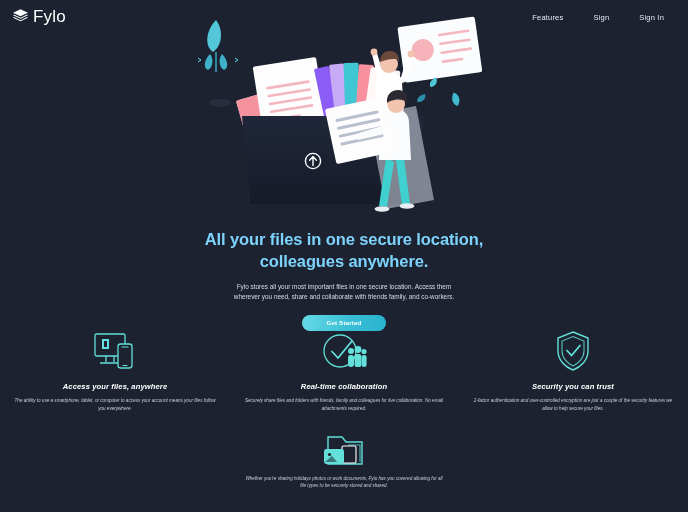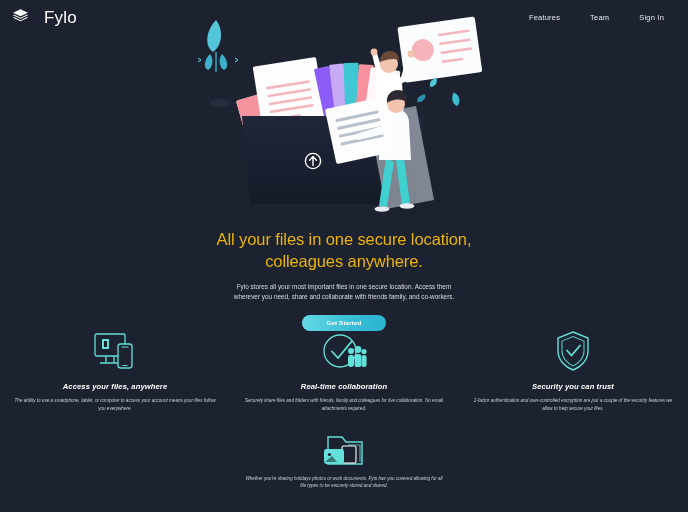--- a/index.html
+++ b/index.html
@@ -11,33 +11,33 @@
     -webkit-font-smoothing:antialiased;
   }
   .page { position:relative; width:688px; height:512px; overflow:hidden; }
 
   
   .header {
     position:absolute; top:0; left:0; width:688px; height:34px;
     display:flex; align-items:center; justify-content:space-between;
     padding:0 16px 0 12px;
   }
-  .brand { display:flex; align-items:flex-end; gap:15px; }
+  .brand { display:flex; align-items:center; gap:4px; }
   .brand-name { font-size:17px; font-weight:400; letter-spacing:.2px; color:#fff; }
   .nav { display:flex; align-items:center; gap:30px; padding-right:8px; }
   .nav-item { font-size:7.5px; color:#e6e9ef; letter-spacing:.2px; cursor:pointer; }
 
   
   .illus { position:absolute; top:10px; left:180px; width:320px; height:215px; }
   .illus svg { display:block; }
 
   
   .hero { position:absolute; top:228px; left:0; width:688px; text-align:center; }
   .hero h1 {
-    font-size:16.5px; line-height:1.35; font-weight:400; color:#eab308;
+    font-size:16.5px; line-height:1.35; font-weight:700; color:#7dd3fc;
     letter-spacing:-.1px;
   }
   .hero p {
     margin:9px auto 0; width:238px; font-size:6.4px; line-height:1.65;
     color:#d8dce5; font-weight:400;
   }
   .cta {
     display:inline-block; margin-top:12px;
     width:84px; height:16px; line-height:16px; border-radius:9px;
     background:linear-gradient(90deg,#65d9e6 0%,#3abfd6 55%,#2ab4cf 100%);
@@ -67,21 +67,21 @@
         <svg width="17" height="17" viewBox="0 0 24 24">
           <path d="M12 3 L22.5 8 L12 13 L1.5 8 Z" fill="#ffffff"></path>
           <path d="M12 15.2 L2.6 10.7 L1.5 11.6 L12 16.6 L22.5 11.6 L21.4 10.7 Z" fill="#ffffff"></path>
           <path d="M12 18.6 L2.6 14.1 L1.5 15 L12 20 L22.5 15 L21.4 14.1 Z" fill="#ffffff"></path>
         </svg>
       </span>
       <span class="brand-name">Fylo</span>
     </div>
     <div class="nav">
       <span class="nav-item">Features</span>
-      <span class="nav-item">Team</span>
+      <span class="nav-item">Sign</span>
       <span class="nav-item">Sign In</span>
     </div>
   </div>
 
   <div class="illus">
     <svg width="320" height="215" viewBox="0 0 320 215">
       <defs>
         <linearGradient id="gFolderBack" x1="0" y1="0" x2="0" y2="1">
           <stop offset="0" stop-color="#242b3b"></stop>
             <stop offset="1" stop-color="#1d2433"></stop>

